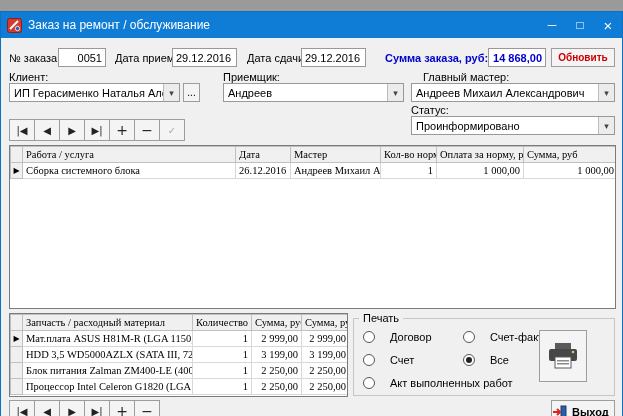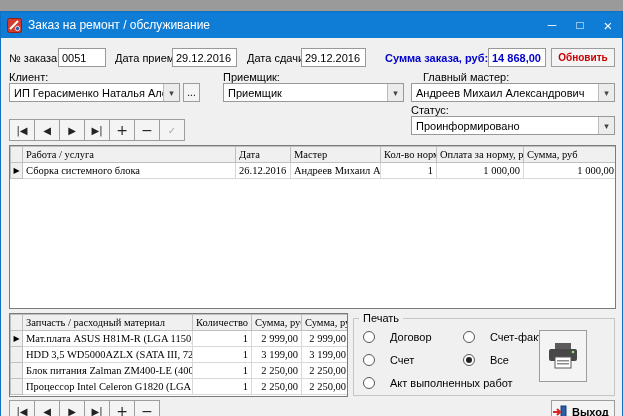--- a/index.html
+++ b/index.html
@@ -16,21 +16,21 @@
   .titlebar .title { margin-left:6px; font-size:12px; white-space:nowrap; }
   .win-btns { margin-left:auto; display:flex; height:26px; }
   .win-btn { width:28px; height:26px; display:flex; align-items:center; justify-content:center;
              color:#fff; font-size:12px; cursor:default; }
   .win-btn.close { font-size:15px; }
 
   
   .lbl { position:absolute; white-space:nowrap; }
   .inp { position:absolute; border:1px solid #999; background:#fff; font-family:"Liberation Sans",sans-serif;
          font-size:11px; padding:0 3px; height:19px; }
-  .inp.center { text-align:left; }
+  .inp.center { text-align:right; }
   .blue { color:#0000cc; font-weight:bold; }
   .btn { position:absolute; border:1px solid #9d9d9d; background:#f4f4f4;
          font-family:"Liberation Sans",sans-serif; font-size:10px; display:flex;
          align-items:center; justify-content:center; cursor:default; }
   .btn.red { color:#cc0000; font-weight:bold; }
 
   
   .combo { position:absolute; height:19px; background:#fff; border:1px solid #999;
            display:flex; align-items:center; overflow:hidden; }
   .combo .txt { flex:1; padding:0 4px; white-space:nowrap; overflow:hidden; }
@@ -100,21 +100,21 @@
 
   <span class="lbl" style="left:8px; top:59px;">Клиент:</span>
   <div class="combo" style="left:8px; top:71px; width:171px;">
     <span class="txt">ИП Герасименко Наталья Александровна</span>
     <span class="arrow">▾</span>
   </div>
   <button class="btn" style="left:182px; top:71px; width:17px; height:19px;">...</button>
 
   <span class="lbl" style="left:222px; top:59px;">Приемщик:</span>
   <div class="combo" style="left:222px; top:71px; width:181px;">
-    <span class="txt">Приемщик</span>
+    <span class="txt">Андреев</span>
     <span class="arrow">▾</span>
   </div>
 
   <span class="lbl" style="left:410px; top:59px;padding-left:12px;">Главный мастер:</span>
   <div class="combo" style="left:410px; top:71px; width:204px;">
     <span class="txt">Андреев Михаил Александрович</span>
     <span class="arrow">▾</span>
   </div>
 
   <span class="lbl" style="left:410px; top:92px;">Статус:</span>

